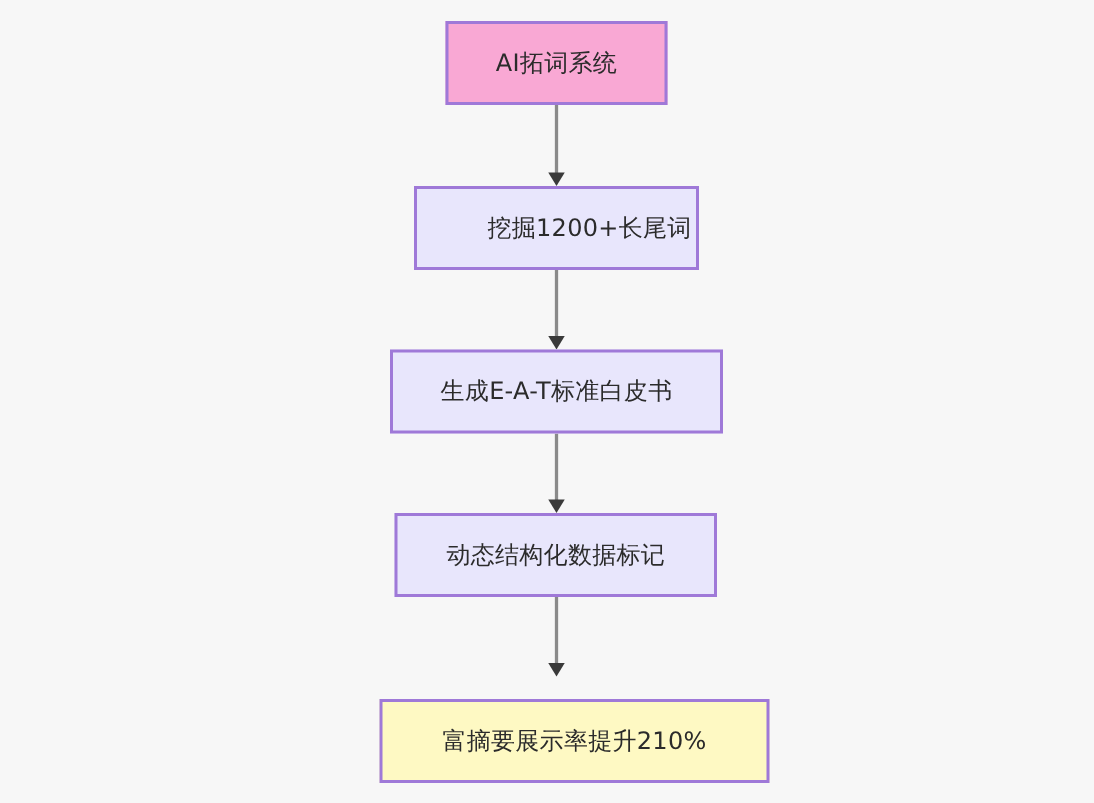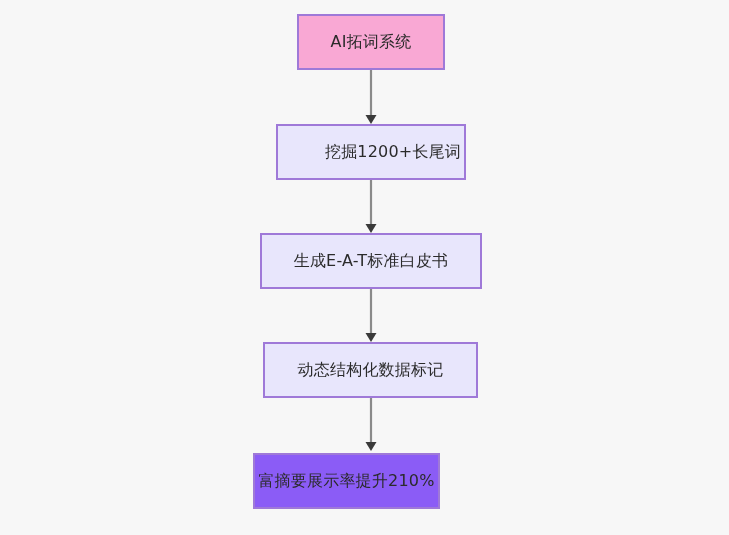--- a/index.html
+++ b/index.html
@@ -83,17 +83,17 @@
   </div>
 
   <div class="node" id="node-n4" style="left: 263px; top: 342px; width: 215px; height: 56px; background: rgb(232, 230, 252); border-color: rgb(159, 121, 216);">
     <span class="node-label" style="color: rgb(43, 43, 43);">动态结构化数据标记</span>
   </div>
 
   <div class="node" id="node-n3" style="left: 260px; top: 233px; width: 222px; height: 56px; background: rgb(232, 230, 252); border-color: rgb(159, 121, 216);">
     <span class="node-label" style="color: rgb(43, 43, 43);">生成E-A-T标准白皮书</span>
   </div>
 
-  <div class="node" id="node-n5" style="left: 253px; top: 453px; width: 187px; height: 56px; background: #8b5cf6; border-color: rgb(159, 121, 216);">
+  <div class="node" id="node-n5" style="left: 253px; top: 466px; width: 260px; height: 56px; background: #fef9c3; border-color: rgb(159, 121, 216);">
     <span class="node-label" style="color: rgb(43, 43, 43);">富摘要展示率提升210%</span>
   </div>
 
 </div>
 
 </body></html>

